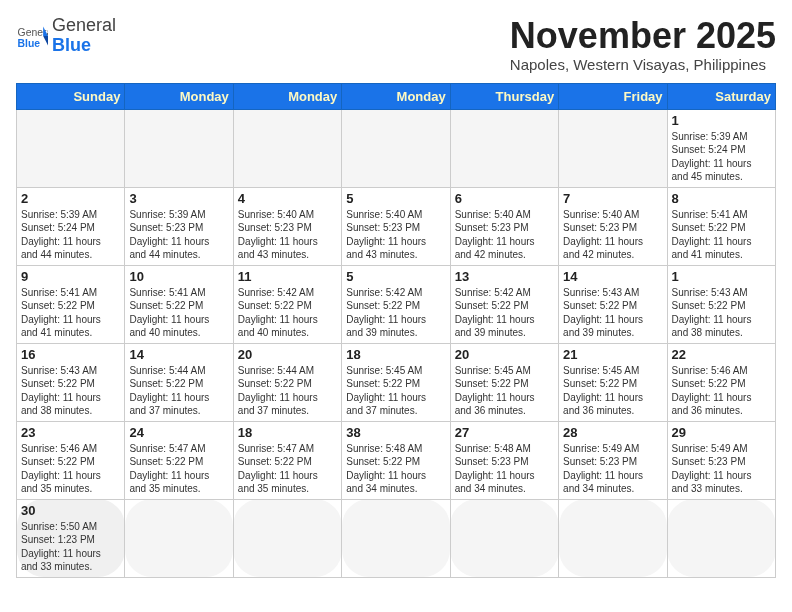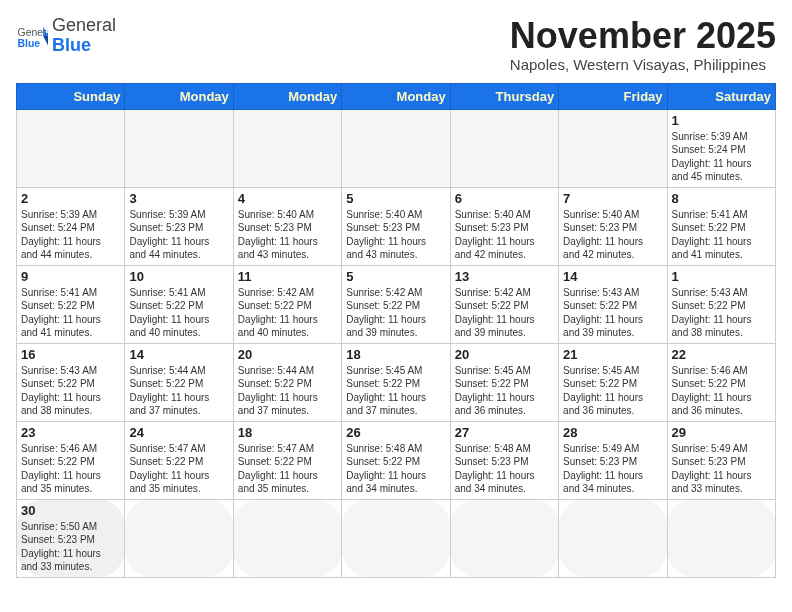--- a/index.html
+++ b/index.html
@@ -307,21 +307,21 @@
 and 35 minutes.</div>
         </td>
         <td>
           <span class="day-num">18</span>
           <div class="day-info" style="white-space: pre-line;">Sunrise: 5:47 AM
 Sunset: 5:22 PM
 Daylight: 11 hours
 and 35 minutes.</div>
         </td>
         <td>
-          <span class="day-num">26</span>
+          <span class="day-num">38</span>
           <div class="day-info" style="white-space: pre-line;">Sunrise: 5:48 AM
 Sunset: 5:22 PM
 Daylight: 11 hours
 and 34 minutes.</div>
         </td>
         <td>
           <span class="day-num">27</span>
           <div class="day-info" style="white-space: pre-line;">Sunrise: 5:48 AM
 Sunset: 5:23 PM
 Daylight: 11 hours
@@ -339,21 +339,21 @@
           <div class="day-info" style="white-space: pre-line;">Sunrise: 5:49 AM
 Sunset: 5:23 PM
 Daylight: 11 hours
 and 33 minutes.</div>
         </td>
       </tr>
       <tr class="last-row">
         <td>
           <span class="day-num">30</span>
           <div class="day-info" style="white-space: pre-line;">Sunrise: 5:50 AM
-Sunset: 5:23 PM
+Sunset: 1:23 PM
 Daylight: 11 hours
 and 33 minutes.</div>
         </td>
         <td class="empty"></td>
         <td class="empty"></td>
         <td class="empty"></td>
         <td class="empty"></td>
         <td class="empty"></td>
         <td class="empty"></td>
       </tr>

